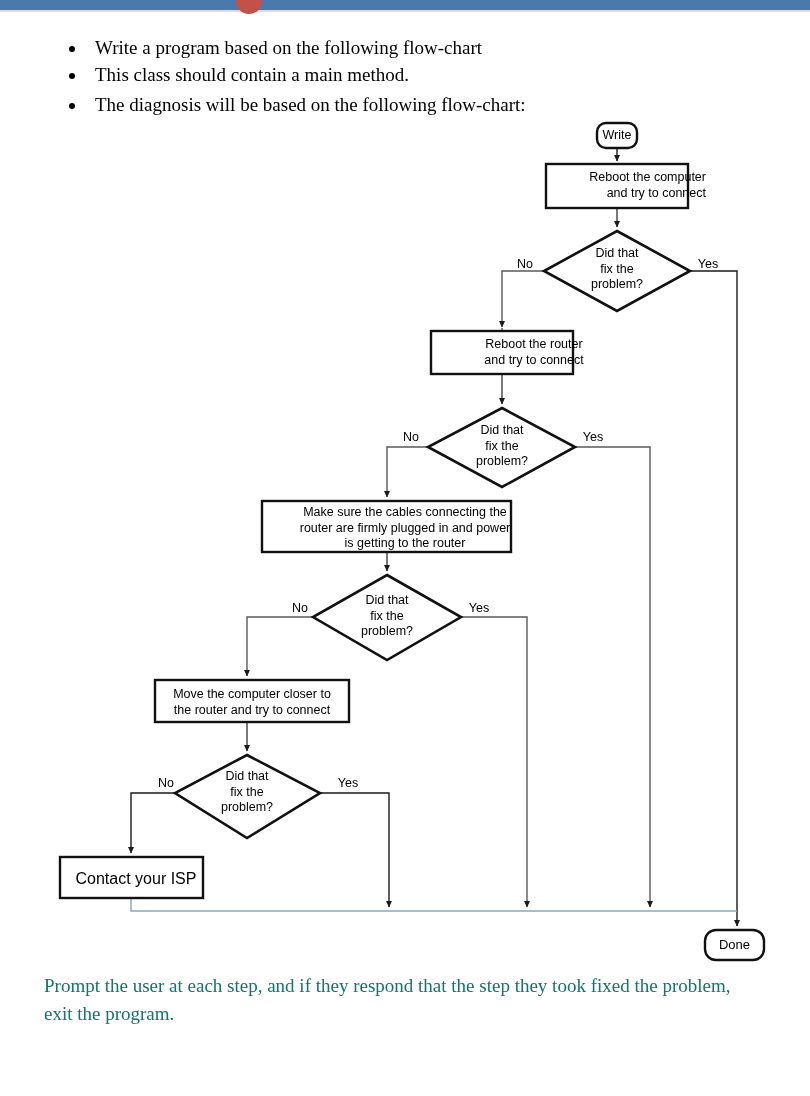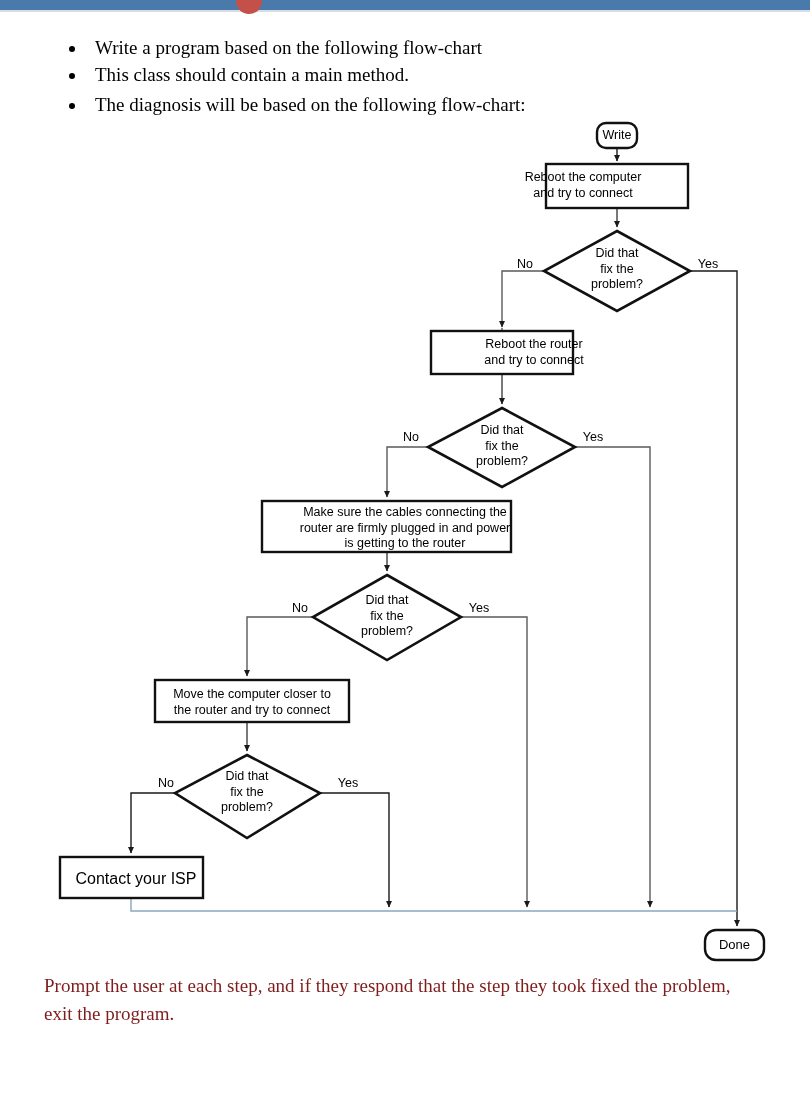--- a/index.html
+++ b/index.html
@@ -46,21 +46,21 @@
     position:absolute;
     font-family:"Liberation Sans", sans-serif;
     font-size:12.5px;color:#000;
     white-space:pre;
     text-align:center;
     line-height:1.25;
   }
   #closing{
     position:absolute;left:44px;top:972px;width:700px;
     font-family:"Liberation Serif", serif;
-    font-size:19px;line-height:1.45;color:#7f1d1d;
+    font-size:19px;line-height:1.45;color:#0f766e;
   }
 </style>
 </head>
 <body>
 
 <div id="topbar"></div>
 <div id="topbar-shadow"></div>
 <div id="red-dot"></div>
 
 <ul class="bullets">
@@ -123,21 +123,21 @@
   <rect x="155" y="680" width="194" height="42" fill="#fff" stroke="#111" stroke-width="2.4"></rect>
 
   <polygon points="247,755 320,793 247,838 175,793" fill="#fff" stroke="#111" stroke-width="2.6"></polygon>
 
   <rect x="60" y="857" width="143" height="41" fill="#fff" stroke="#111" stroke-width="2.4"></rect>
 
   <rect x="705" y="930" width="59" height="30" rx="11" ry="11" fill="#fff" stroke="#111" stroke-width="2.4"></rect>
 </svg>
 
 <div class="fl-label" style="left:597px;top:128px;width:40px;">Write</div>
-<div class="fl-label" style="left:514px;top:170px;width:138px;">Reboot the computer<br>and try to connect</div>
+<div class="fl-label" style="left:568px;top:170px;width:138px;text-align:right;">Reboot the computer<br>and try to connect</div>
 <div class="fl-label" style="left:560px;top:246px;width:114px;">Did that<br>fix the<br>problem?</div>
 <div class="fl-label" style="left:431px;top:337px;width:142px;padding-left:32px;">Reboot the router<br>and try to connect</div>
 <div class="fl-label" style="left:445px;top:423px;width:114px;">Did that<br>fix the<br>problem?</div>
 <div class="fl-label" style="left:262px;top:505px;width:286px;">Make sure the cables connecting the<br>router are firmly plugged in and power<br>is getting to the router</div>
 <div class="fl-label" style="left:330px;top:593px;width:114px;">Did that<br>fix the<br>problem?</div>
 <div class="fl-label" style="left:155px;top:687px;width:194px;">Move the computer closer to<br>the router and try to connect</div>
 <div class="fl-label" style="left:190px;top:769px;width:114px;">Did that<br>fix the<br>problem?</div>
 <div class="fl-label" style="left:60px;top:869px;width:152px;font-size:16px;">Contact your ISP</div>
 <div class="fl-label" style="left:705px;top:937px;width:59px;font-size:13px;">Done</div>
 

